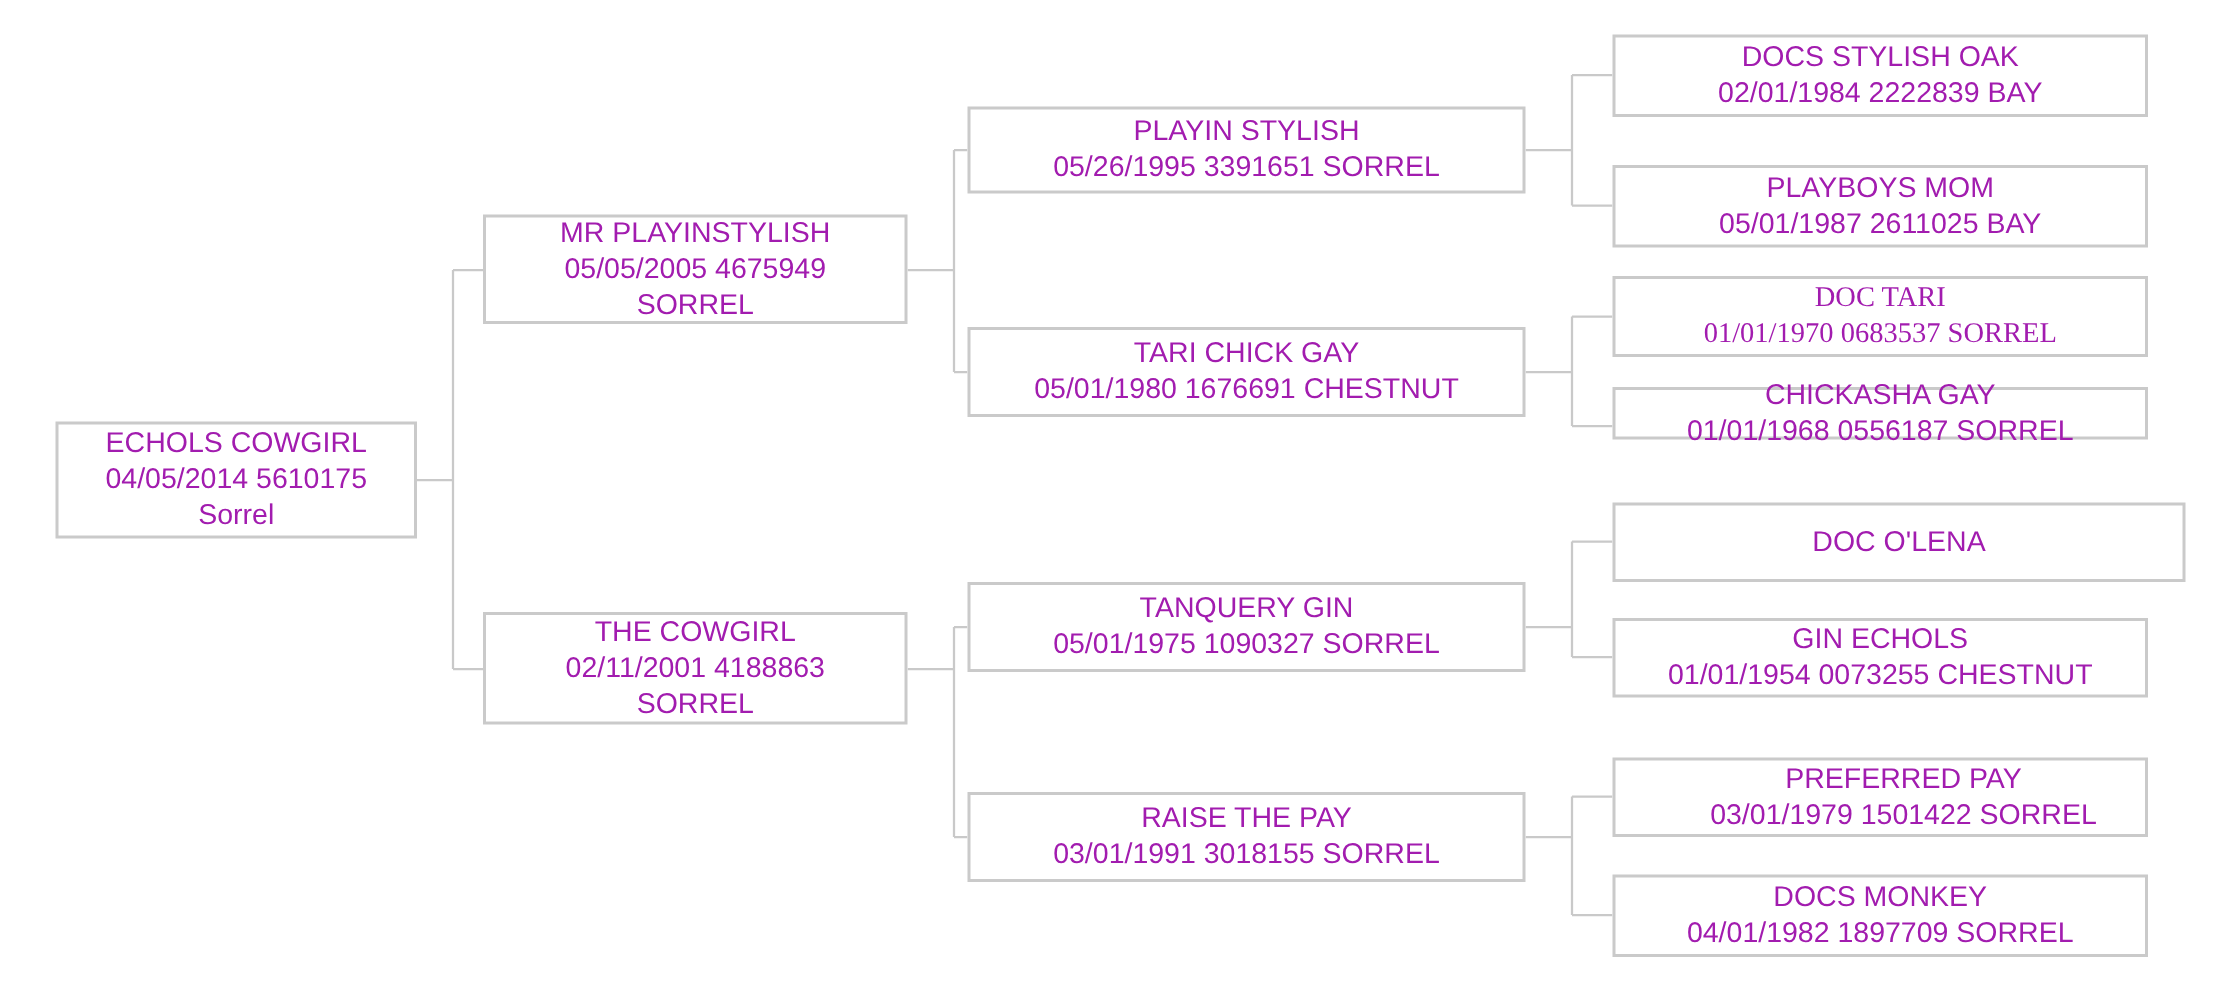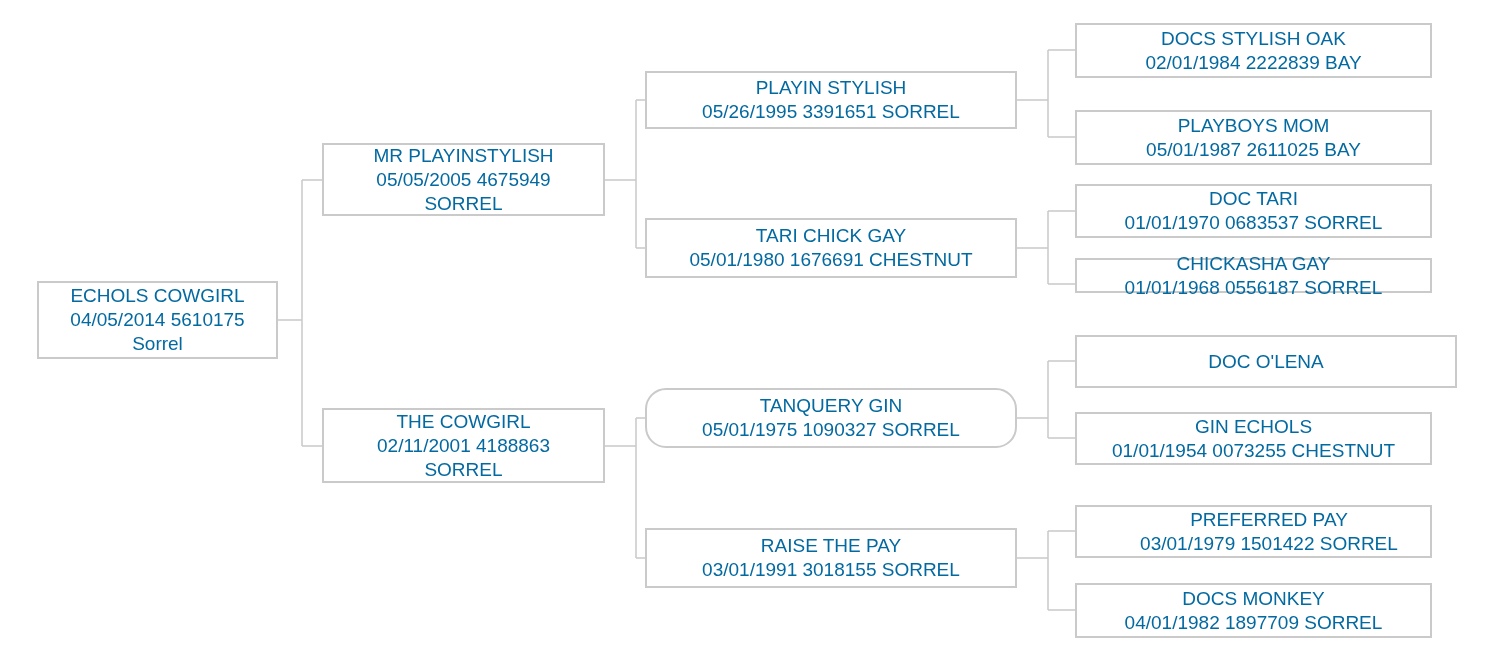--- a/index.html
+++ b/index.html
@@ -30,39 +30,39 @@
   .node {
     position: absolute;
     box-sizing: border-box;
     background: #ffffff;
     border: 2px solid #cacaca;
     display: flex;
     flex-direction: column;
     align-items: center;
     justify-content: center;
     text-align: center;
-    color: #0369a1;
+    color: #a21caf;
     font-size: 19px;
     line-height: 24px;
     white-space: nowrap;
   }
   
   .n-model-cowgirl   { left: 37px;   top: 281px; width: 241px; height: 78px; }
   
   .n-mr-playinstylish{ left: 322px;  top: 143px; width: 283px; height: 73px; }
   .n-the-cowgirl     { left: 322px;  top: 408px; width: 283px; height: 75px; }
   
   .n-playin-stylish  { left: 645px;  top: 71px;  width: 372px; height: 58px; }
   .n-tari-chick-gay  { left: 645px;  top: 218px; width: 372px; height: 60px; }
-  .n-tanquery-gin    { left: 645px;  top: 388px; width: 372px; height: 60px; border-radius: 21px; }
+  .n-tanquery-gin    { left: 645px;  top: 388px; width: 372px; height: 60px; }
   .n-raise-the-pay   { left: 645px;  top: 528px; width: 372px; height: 60px; }
   
   .n-docs-stylish-oak{ left: 1075px; top: 23px;  width: 357px; height: 55px; }
   .n-playboys-mom    { left: 1075px; top: 110px; width: 357px; height: 55px; }
-  .n-doc-tari        { left: 1075px; top: 184px; width: 357px; height: 54px; }
+  .n-doc-tari        { left: 1075px; top: 184px; width: 357px; height: 54px; font-family: Liberation Serif, serif; }
   .n-chickasha-gay   { left: 1075px; top: 258px; width: 357px; height: 35px; }
   .n-doc-olena       { left: 1075px; top: 335px; width: 382px; height: 53px; }
   .n-gin-echols      { left: 1075px; top: 412px; width: 357px; height: 53px; }
   .n-preferred-pay   { left: 1075px; top: 505px; width: 357px; height: 53px; padding-left: 31px; }
   .n-docs-monkey     { left: 1075px; top: 583px; width: 357px; height: 55px; }
 </style>
 </head>
 <body>
 
 <div class="canvas">

